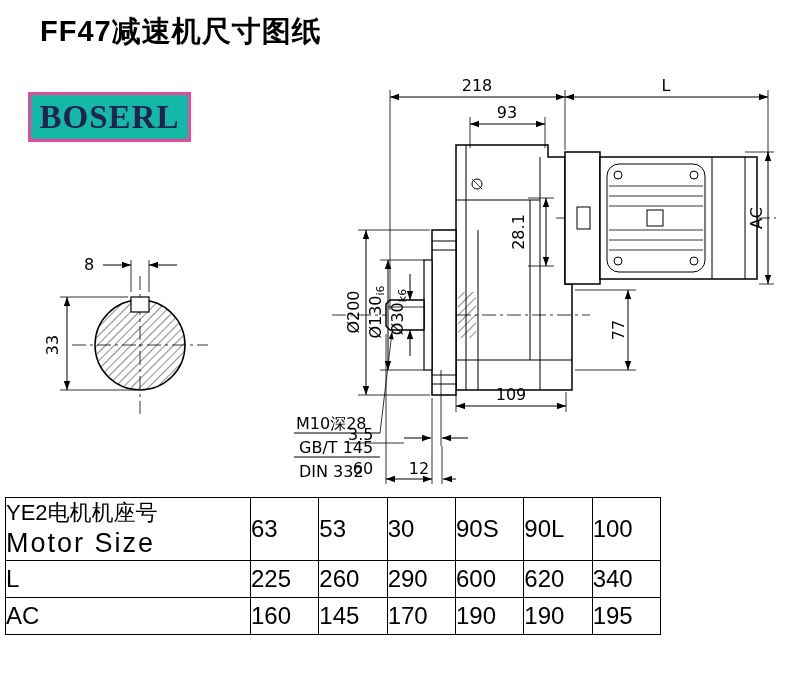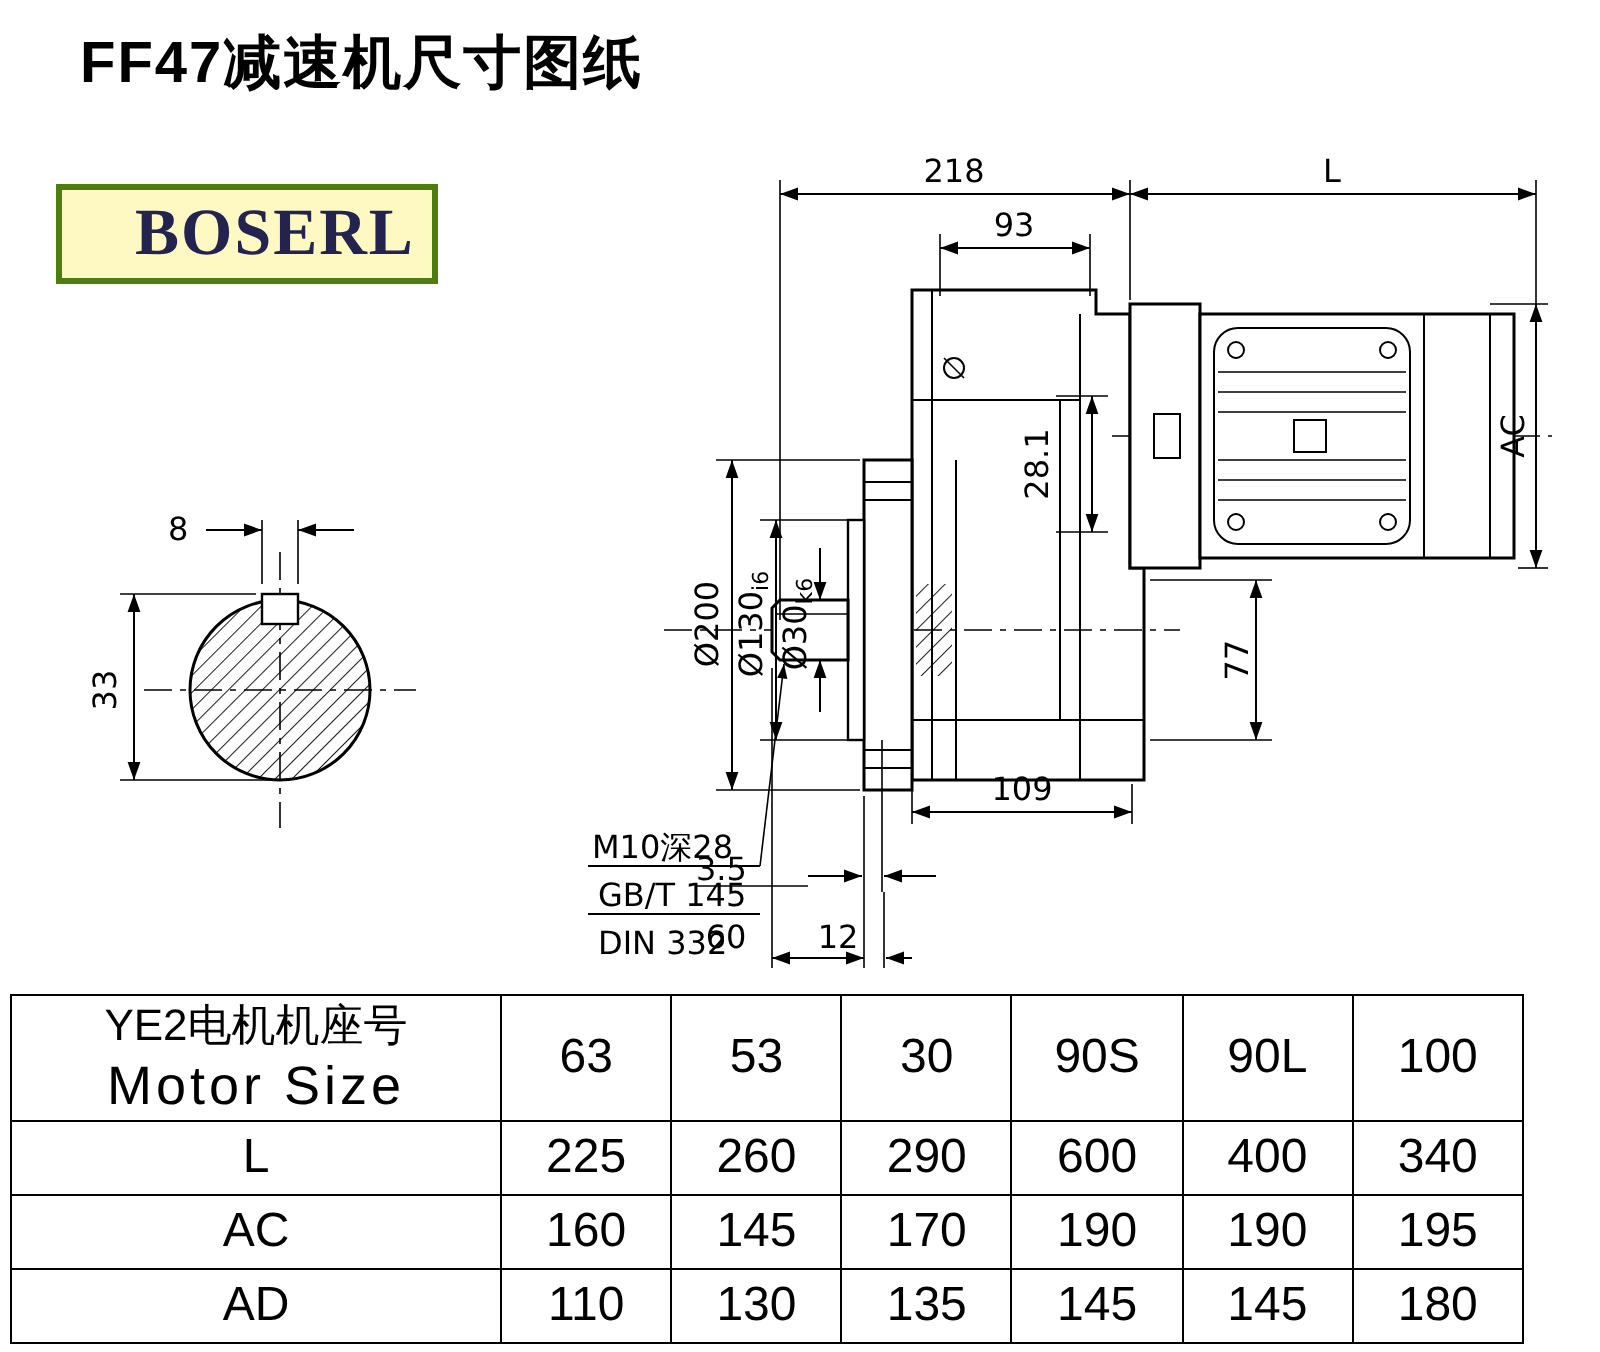--- a/index.html
+++ b/index.html
@@ -1,25 +1,25 @@
 <!DOCTYPE html>
 <html><head>
 <meta charset="utf-8">
 <style>
   html,body{margin:0;padding:0;}
   body{width:800px;height:676px;position:relative;background:#ffffff;
        font-family:"Liberation Sans","DejaVu Sans",sans-serif;color:#000;overflow:hidden;}
   .page-title{position:absolute;left:40px;top:12px;font-size:29px;font-weight:700;letter-spacing:1px;}
-  .logo-box{position:absolute;left:28px;top:92px;width:157px;height:44px;border:3px solid #4d7c0f;
-            display:flex;align-items:center;justify-content:center;background:#fef9c3;padding-left:28px;}
+  .logo-box{position:absolute;left:28px;top:92px;width:157px;height:44px;border:3px solid #ec4899;
+            display:flex;align-items:center;justify-content:center;background:#14b8a6;}
   .logo-text{font-family:"Liberation Serif","DejaVu Serif",serif;font-size:33px;font-weight:700;
              color:#23234f;letter-spacing:1px;}
   svg.drawing{position:absolute;left:0;top:60px;}
-  table.spec{position:absolute;left:5px;top:497px;width:757px;border-collapse:collapse;
-             table-layout:fixed;text-align:center;font-size:24px;}
+  table.spec{position:absolute;left:5px;top:497px;width:656px;border-collapse:collapse;
+             table-layout:fixed;text-align:left;font-size:24px;}
   table.spec td{border:1px solid #000;padding:0;height:36px;vertical-align:middle;}
   table.spec tr.hdr td{height:62px;}
   .cell-cn{font-size:22px;line-height:1.3;}
   .cell-en{font-size:27px;line-height:1.2;letter-spacing:2px;}
   .i{fill:none;stroke:#000;stroke-width:1;}
   .d{fill:none;stroke:#000;stroke-width:1;}
   .e{fill:none;stroke:#000;stroke-width:0.8;}
   .c{fill:none;stroke:#000;stroke-width:0.8;stroke-dasharray:14 4 3 4;}
   svg text{fill:#000;font-size:16px;font-family:"DejaVu Sans",sans-serif;}
 </style>
@@ -209,35 +209,26 @@
       <td>90S</td>
       <td>90L</td>
       <td>100</td>
     </tr>
     <tr>
       <td>L</td>
       <td>225</td>
       <td>260</td>
       <td>290</td>
       <td>600</td>
-      <td>400</td>
+      <td>620</td>
       <td>340</td>
     </tr>
     <tr>
       <td>AC</td>
       <td>160</td>
       <td>145</td>
       <td>170</td>
       <td>190</td>
       <td>190</td>
       <td>195</td>
     </tr>
-    <tr>
-      <td>AD</td>
-      <td>110</td>
-      <td>130</td>
-      <td>135</td>
-      <td>145</td>
-      <td>145</td>
-      <td>180</td>
-    </tr>
   </tbody>
 </table>
 
 </body></html>

